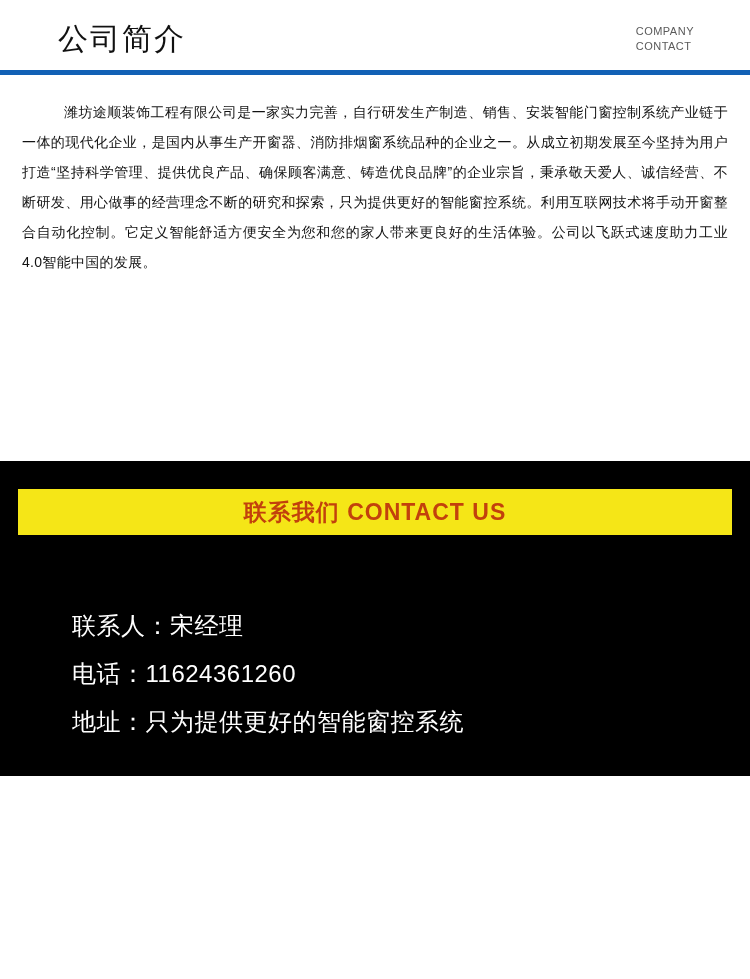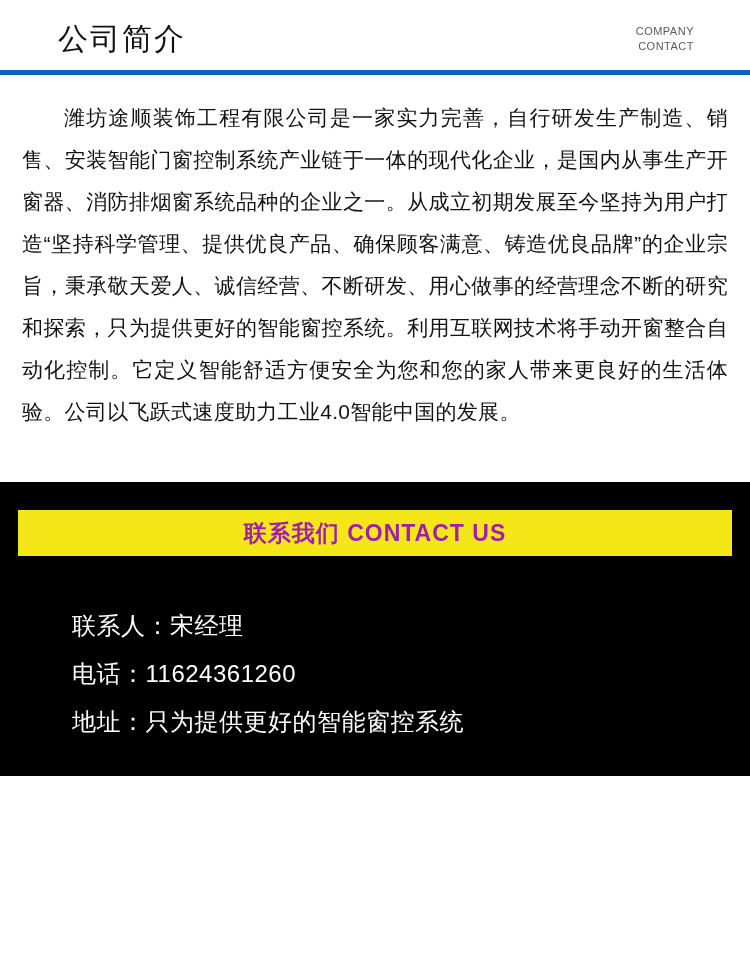--- a/index.html
+++ b/index.html
@@ -34,37 +34,36 @@
   .header-title {
     font-size: 30px;
     line-height: 1;
     color: #111111;
     letter-spacing: 2px;
     padding-bottom: 16px;
     padding-left: 30px;
     font-weight: normal;
   }
   .header-en {
-    text-align: right;
     padding-bottom: 16px;
     padding-right: 28px;
     color: #5a5a5a;
     font-size: 11px;
     line-height: 15px;
     letter-spacing: 0.5px;
   }
 
   
   .content {
     padding: 22px 22px 0 22px;
     box-sizing: border-box;
   }
   .paragraph {
-    font-size: 21px;
-    line-height: 42px;
+    font-size: 14px;
+    line-height: 30px;
     color: #121212;
     text-indent: 42px;
     text-align: justify;
     margin: 0 0 2px 0;
     letter-spacing: 0.3px;
   }
 
   
   .contact-block {
     position: absolute;
@@ -74,27 +73,28 @@
     background: #000000;
     padding: 28px 18px 30px 18px;
     box-sizing: border-box;
   }
   .contact-banner {
     background: #f5e617;
     height: 46px;
     display: flex;
     align-items: center;
     justify-content: center;
-    color: #a21caf;
+    color: #c2410c;
     font-size: 23px;
     font-weight: bold;
     letter-spacing: 1px;
   }
   .contact-lines {
-    padding: 46px 0 0 54px;
+    padding: 23px 0 0 54px;
+    margin-top: 44px;
   }
   .contact-line {
     color: #ffffff;
     font-size: 24px;
     line-height: 48px;
     letter-spacing: 0.5px;
   }
 </style>
 </head>
 <body>

